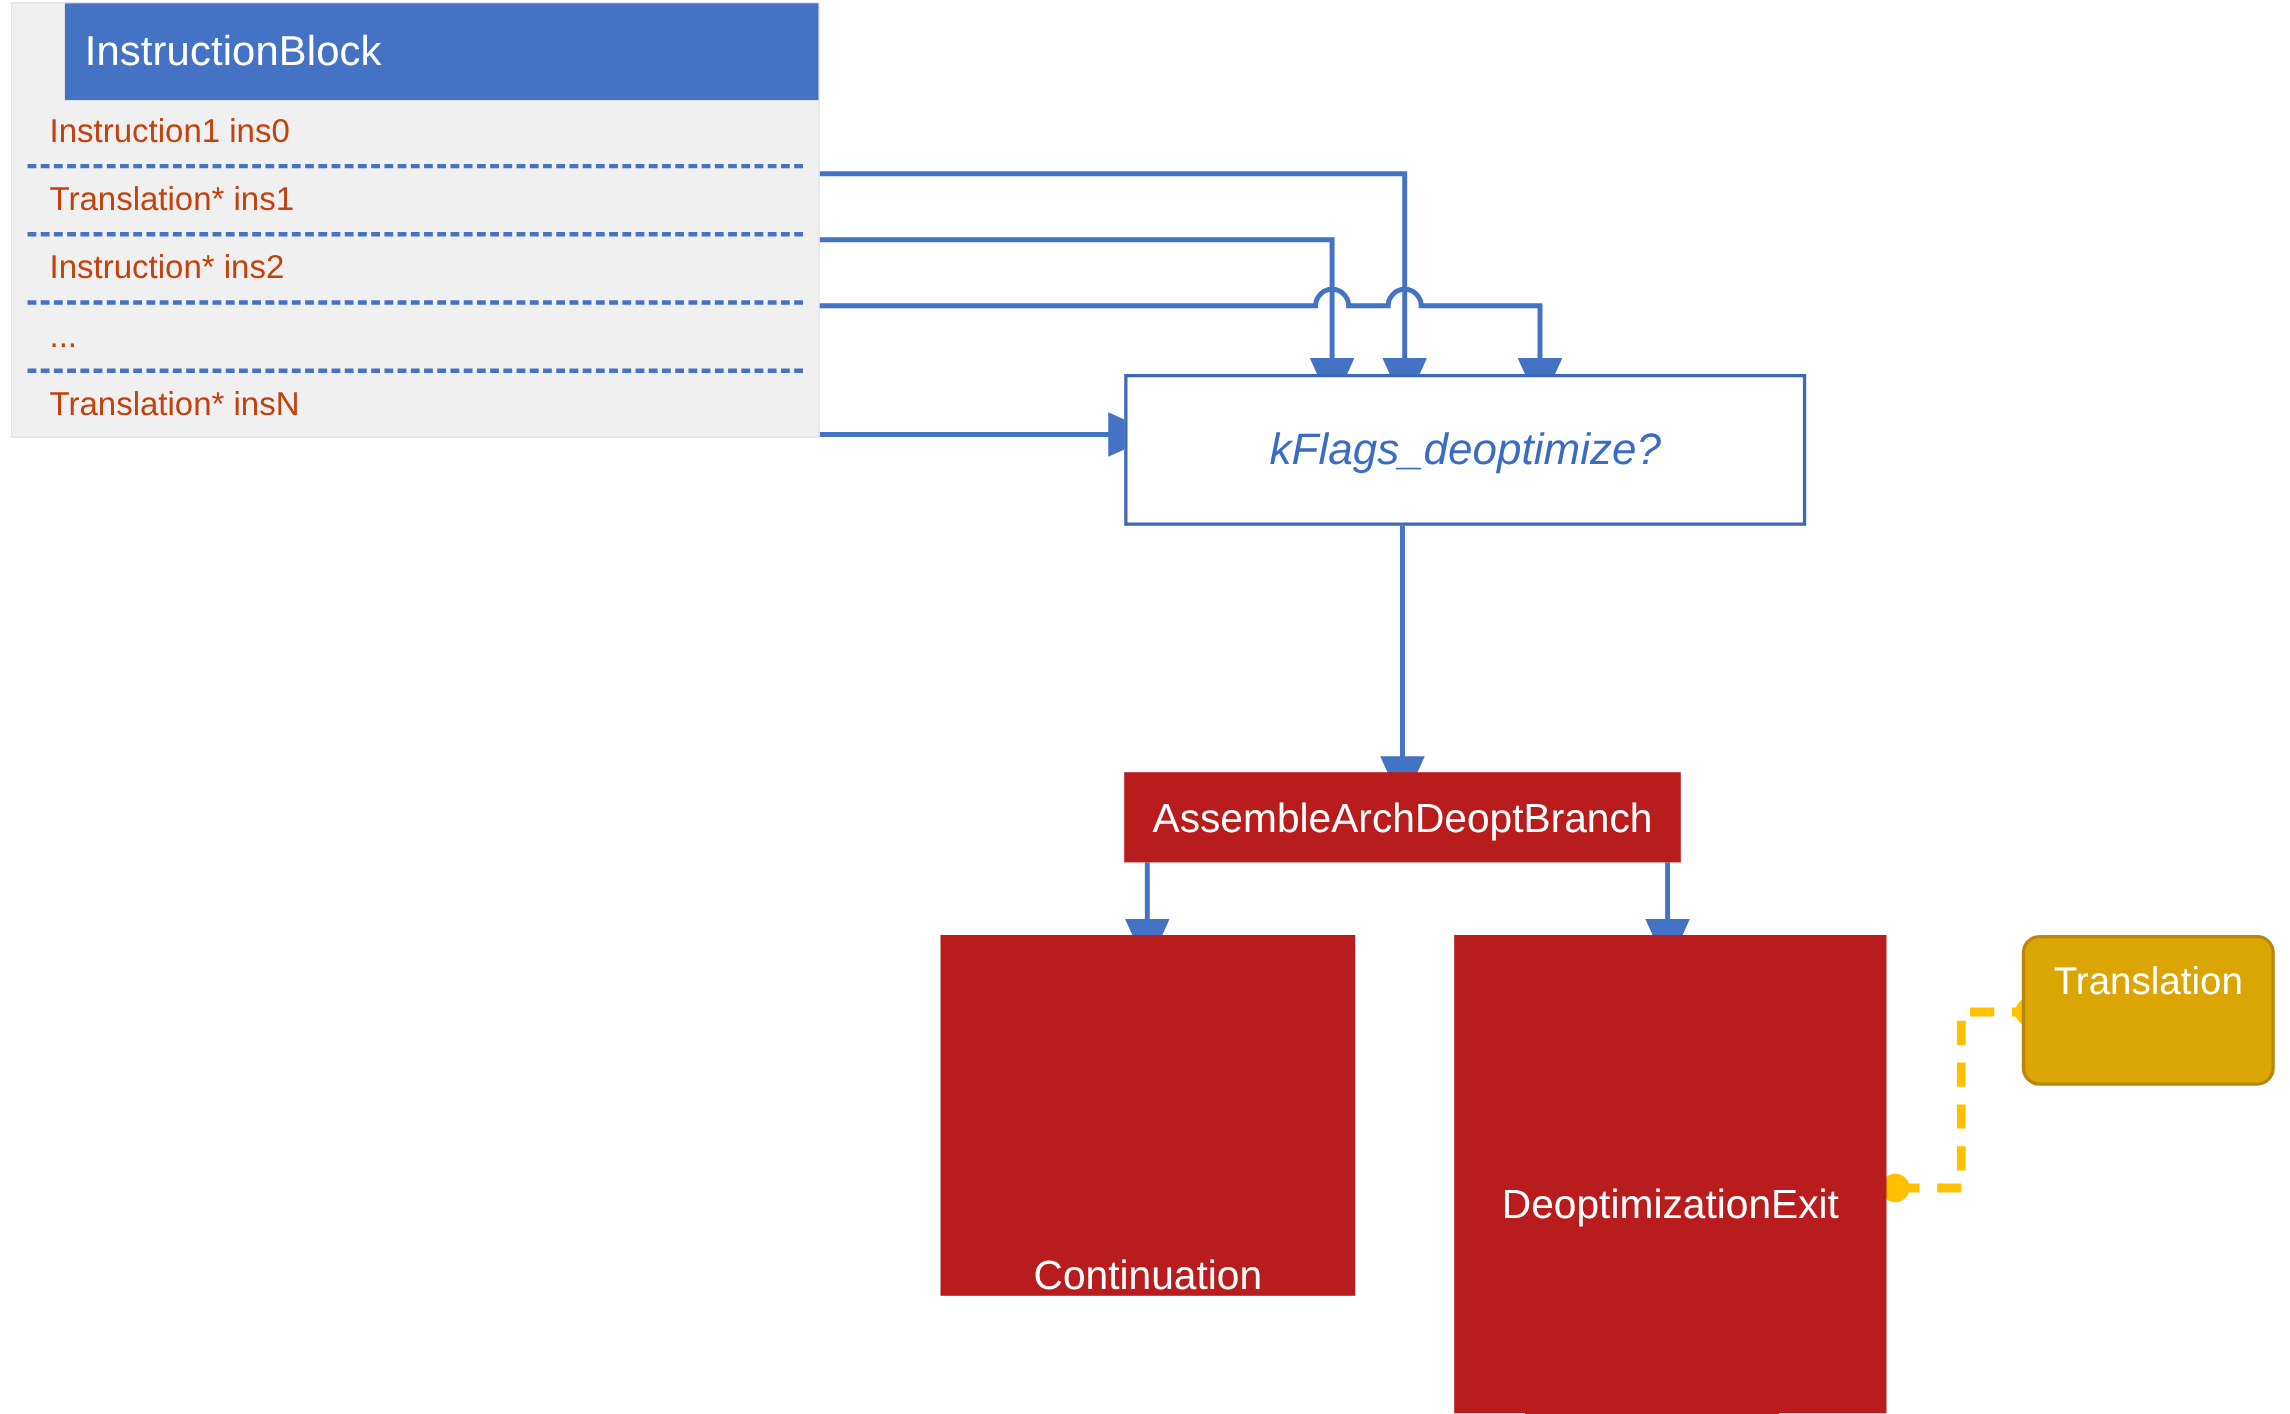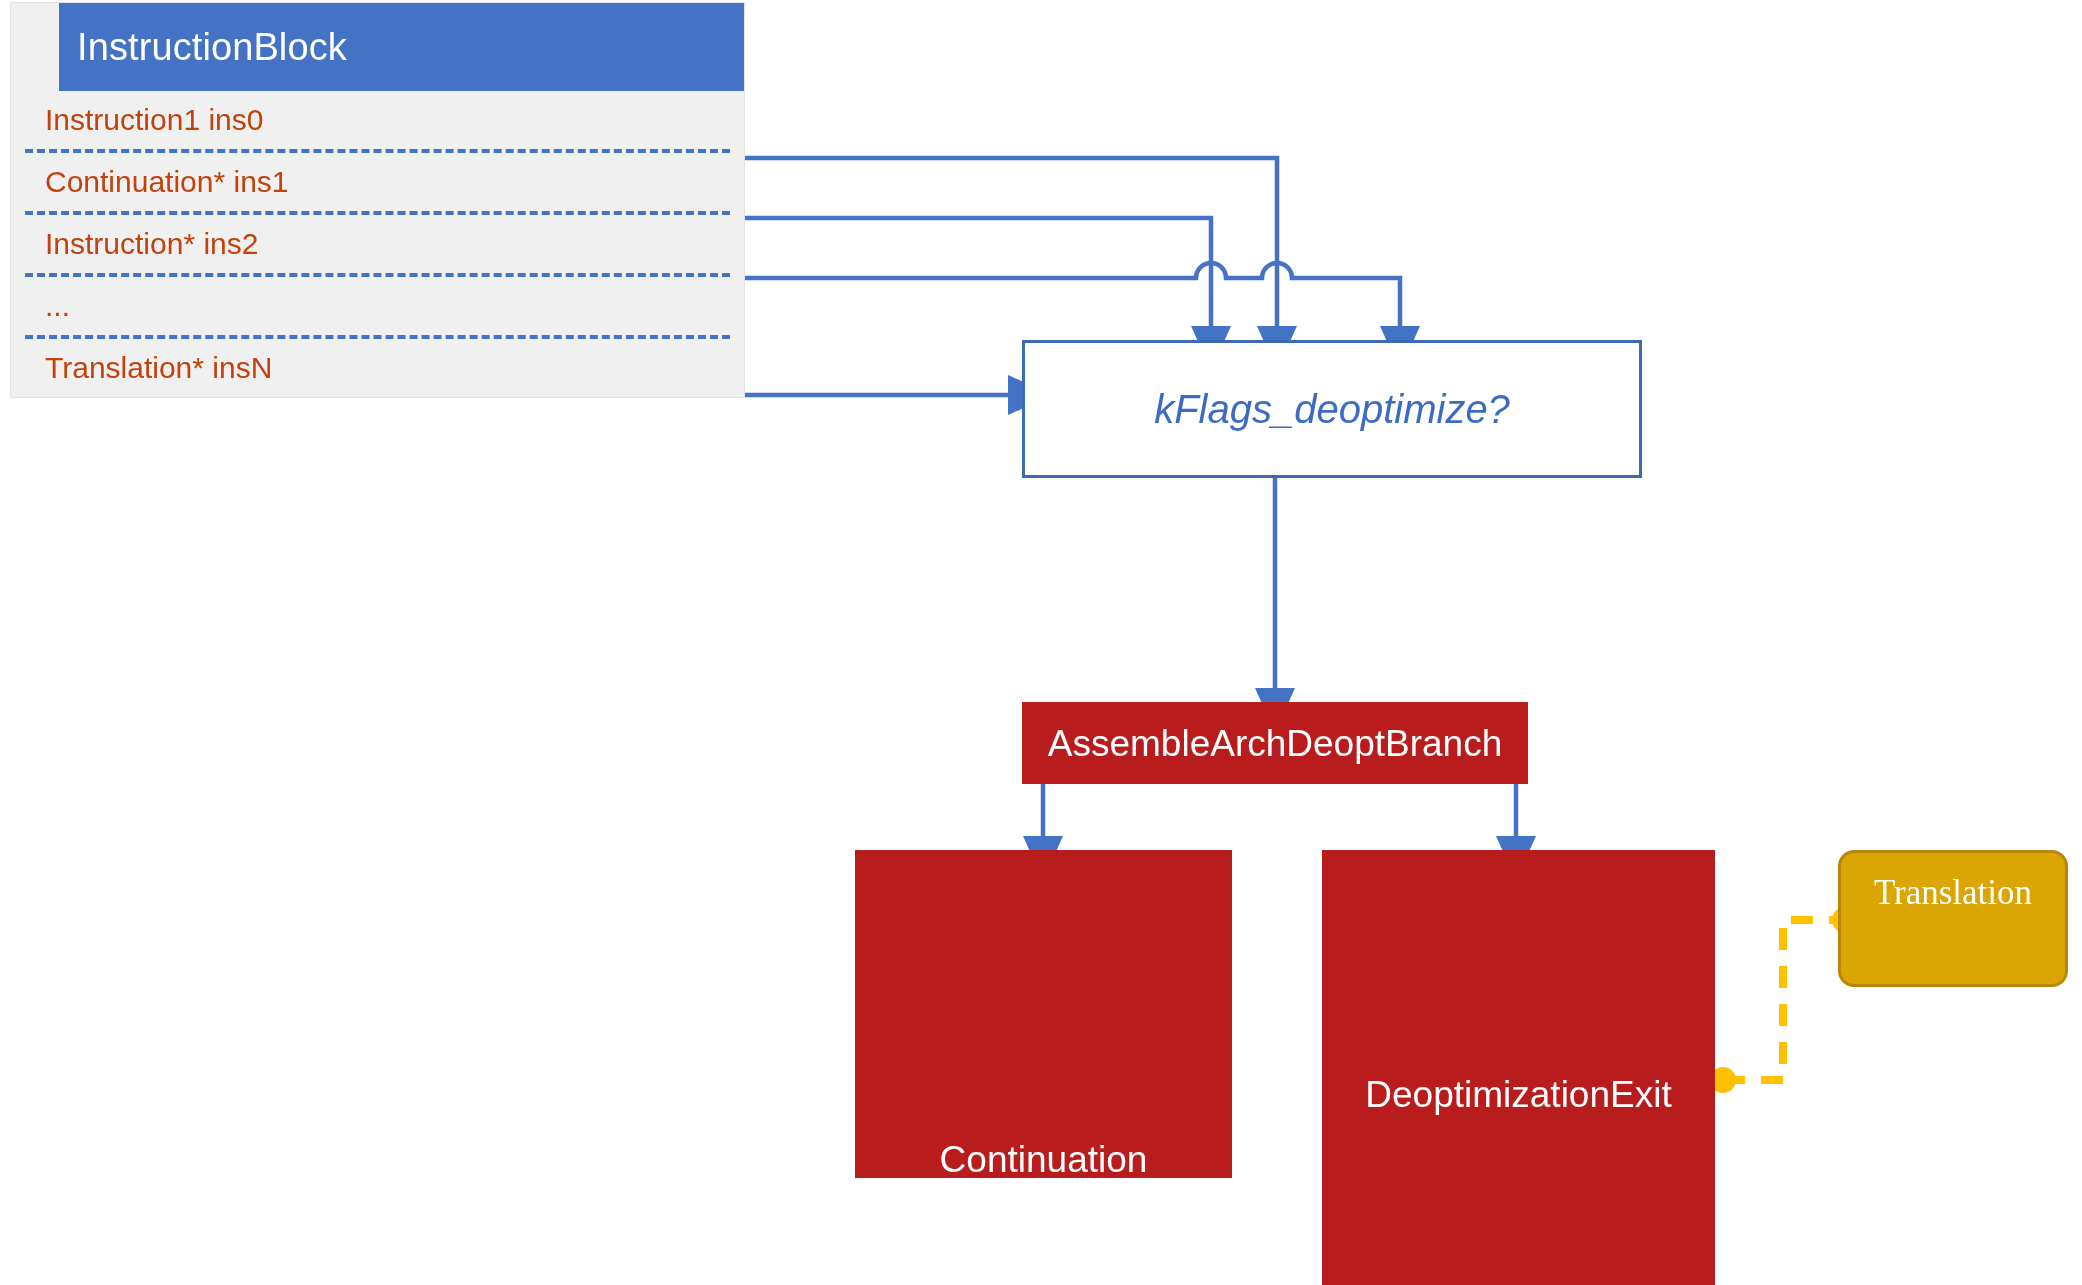--- a/index.html
+++ b/index.html
@@ -141,21 +141,20 @@
     background: #DBA503;
     border: 3px solid #B8860B;
     border-radius: 16px;
     display: flex;
     align-items: flex-start;
     justify-content: center;
     padding-top: 22px;
   }
   #box-translation .blue-box-label {
     font-size: 35px;
-    font-family: Liberation Serif, serif;
   }
 </style>
 </head>
 <body>
 
 <div id="canvas">
 
   <svg id="wires" viewBox="0 0 2082 1285" width="2082" height="1285" aria-hidden="true">
     <defs>
       <marker id="arrowBlue" markerWidth="10" markerHeight="9" refX="1.0" refY="4.5" orient="auto" markerUnits="strokeWidth">
@@ -191,21 +190,21 @@
     </g>
   </svg>
 
   <div class="class-card">
     <div class="class-card-header">
       <span class="class-card-title">InstructionBlock</span>
     </div>
     <div class="class-card-body">
       <div class="class-row">Instruction1 ins0</div>
       <div class="class-row-sep"></div>
-      <div class="class-row">Continuation* ins1</div>
+      <div class="class-row">Translation* ins1</div>
       <div class="class-row-sep"></div>
       <div class="class-row">Instruction* ins2</div>
       <div class="class-row-sep"></div>
       <div class="class-row">...</div>
       <div class="class-row-sep"></div>
       <div class="class-row">Translation* insN</div>
     </div>
   </div>
 
   <div class="decision-box">

